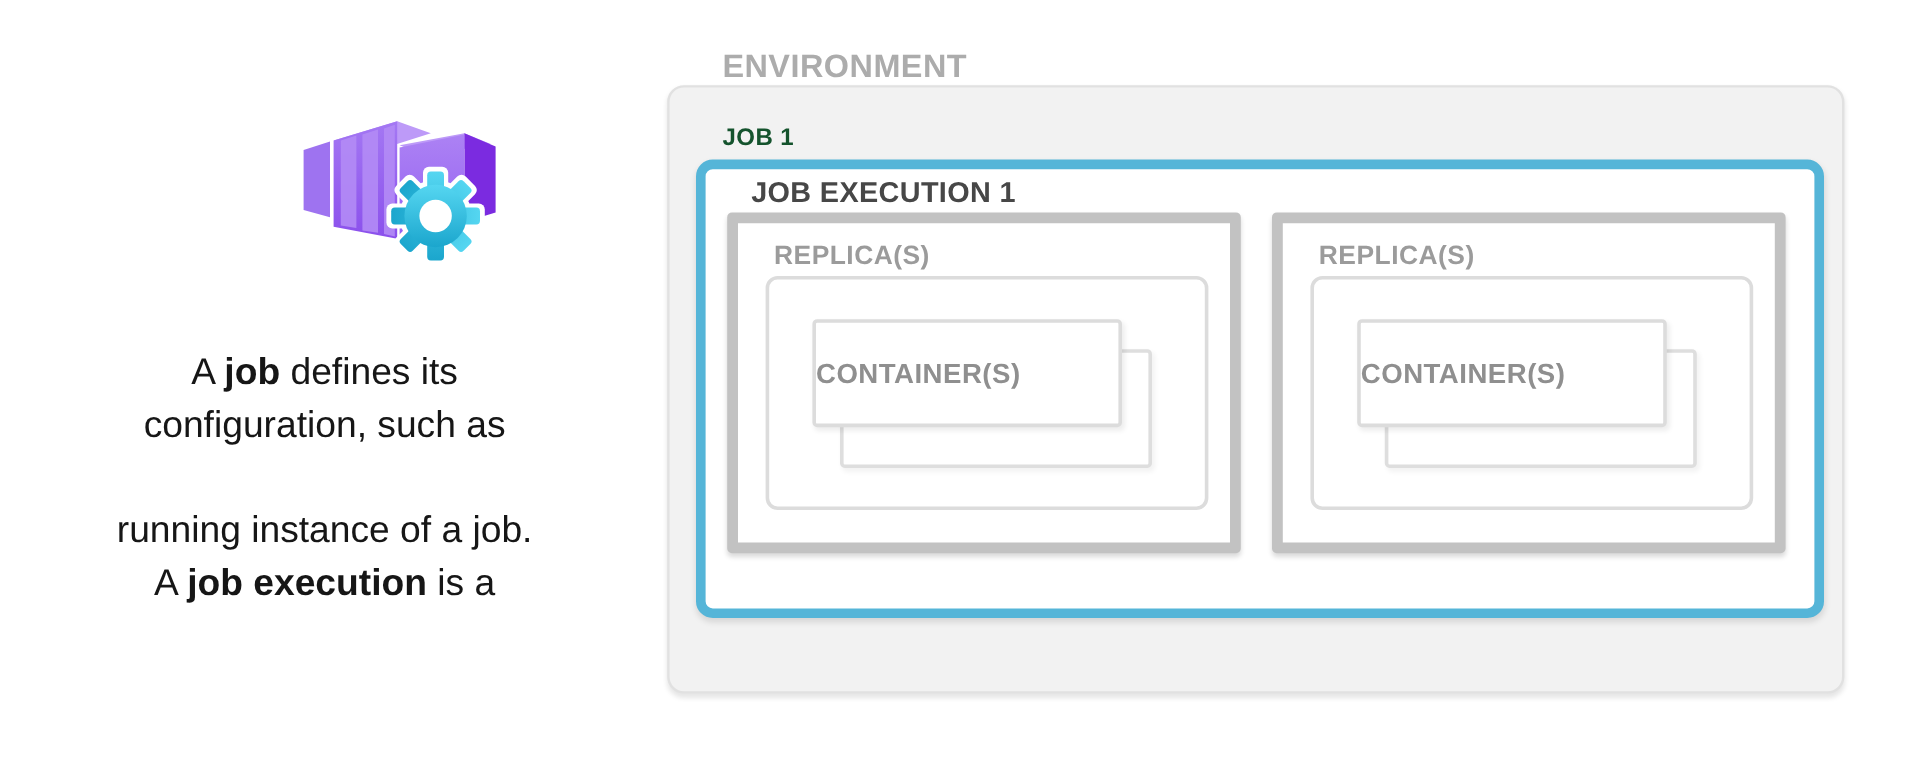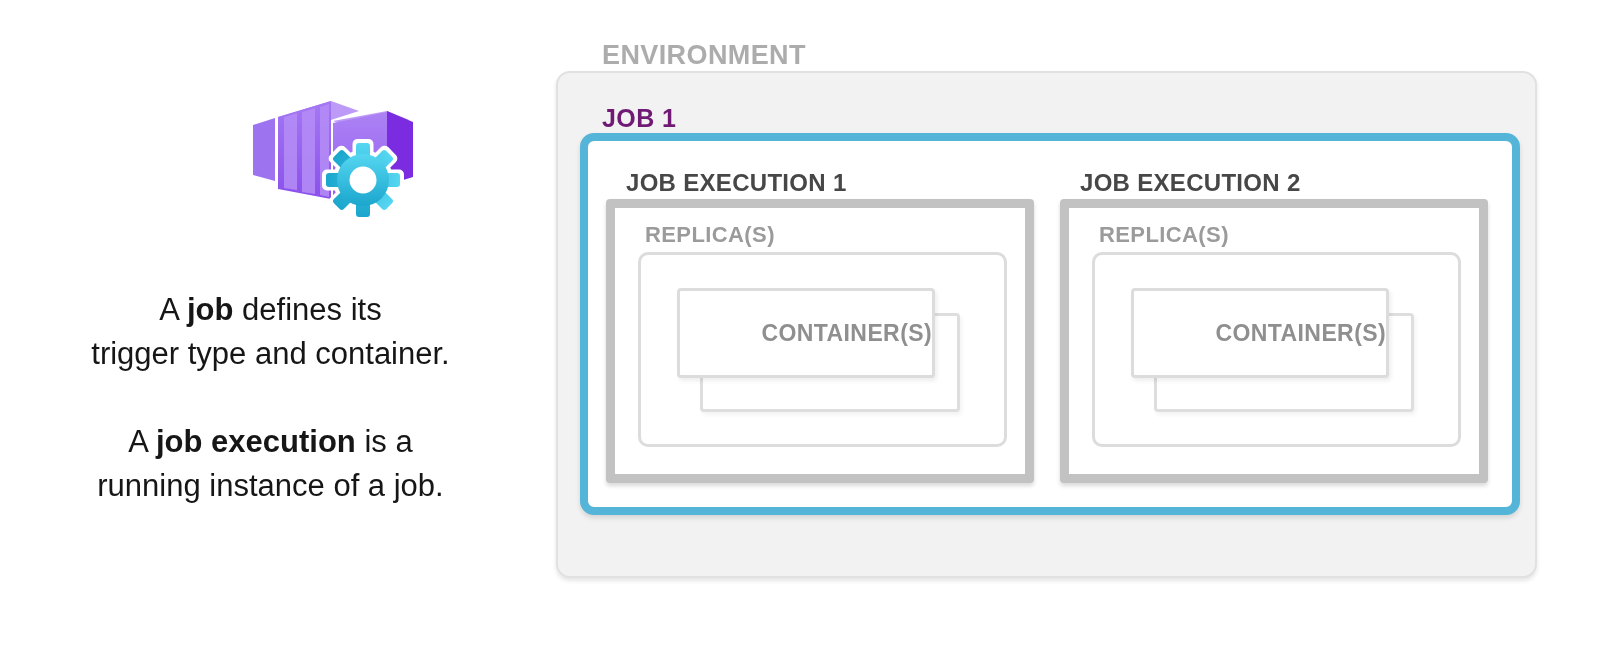--- a/index.html
+++ b/index.html
@@ -18,48 +18,48 @@
   .para-gap{height:44px;}
 
   
   .lbl{font-weight:700;letter-spacing:0.4px;white-space:nowrap;}
 
   #env-label{left:602px;top:40px;font-size:27px;color:#ACACAC;}
   #env-box{left:556px;top:71px;width:981px;height:507px;
            background:#F2F2F2;border:2px solid #E1E1E1;border-radius:14px;
            box-sizing:border-box;box-shadow:0 3px 4px rgba(0,0,0,0.10);}
 
-  #job-label{left:44px;top:31px;font-size:25px;color:#701a75;}
+  #job-label{left:44px;top:31px;font-size:20px;color:#14532d;}
 
   #job-box{left:22px;top:60px;width:940px;height:382px;background:#ffffff;
            border:8px solid #55B5D8;border-radius:14px;box-sizing:border-box;
            box-shadow:0 3px 5px rgba(0,0,0,0.12);}
 
-  .exec-wrap{top:28px;width:428px;height:314px;}
+  .exec-wrap{top:6px;width:428px;height:314px;}
   #exec-wrap-1{left:18px;}
   #exec-wrap-2{left:472px;}
 
   .exec-label{left:20px;top:0;font-size:24px;color:#474747;letter-spacing:0.3px;}
 
   .exec-box{left:0;top:30px;width:428px;height:284px;background:#ffffff;
             border:9px solid #C2C2C2;border-radius:4px;box-sizing:border-box;
             box-shadow:0 3px 4px rgba(0,0,0,0.15);}
 
   .replica-label{left:30px;top:14px;font-size:22px;color:#9B9B9B;}
 
   .replica-box{left:23px;top:44px;width:369px;height:195px;background:#ffffff;
                border:3px solid #DCDCDC;border-radius:10px;box-sizing:border-box;}
 
   .container-back{left:59px;top:58px;width:260px;height:99px;background:#ffffff;
                   border:3px solid #DEDEDE;border-radius:4px;box-sizing:border-box;
                   box-shadow:2px 3px 4px rgba(0,0,0,0.05);}
   .container-front{left:36px;top:33px;width:258px;height:90px;background:#ffffff;
                    border:3px solid #DCDCDC;border-radius:4px;box-sizing:border-box;
                    box-shadow:2px 3px 4px rgba(0,0,0,0.07);
-                   display:flex;align-items:center;justify-content:flex-end;}
+                   display:flex;align-items:center;justify-content:flex-start;}
   .container-front .lbl{font-size:23px;color:#8F8F8F;}
 </style>
 </head>
 <body>
 
 <svg id="app-icon" class="abs" viewBox="0 0 180 145" xmlns="http://www.w3.org/2000/svg">
   <defs>
     <linearGradient id="gP" x1="0" y1="0" x2="0" y2="1">
       <stop offset="0" stop-color="#A478F3"></stop>
         <stop offset="1" stop-color="#8B50EC"></stop>
@@ -100,24 +100,24 @@
       <rect x="-7" y="-37" width="14" height="74" rx="3" transform="rotate(90)"></rect>
       <rect x="-7" y="-37" width="14" height="74" rx="3" transform="rotate(135)"></rect>
       <circle r="26"></circle>
     </g>
     <circle r="13.5" fill="#ffffff"></circle>
   </g>
 </svg>
 
 <div id="intro-text" class="abs">
   <div class="line"><span>A </span><b>job</b><span> defines its</span></div>
-  <div class="line">trigger type and container.</div>
+  <div class="line">configuration, such as</div>
   <div class="para-gap"></div>
+  <div class="line">running instance of a job.</div>
   <div class="line"><span>A </span><b>job execution</b><span> is a</span></div>
-  <div class="line">running instance of a job.</div>
 </div>
 
 <div id="env-label" class="abs lbl">ENVIRONMENT</div>
 
 <div id="env-box" class="abs">
 
   <div id="job-label" class="abs lbl">JOB 1</div>
 
   <div id="job-box" class="abs">
 
@@ -128,21 +128,20 @@
         <div class="abs replica-box">
           <div class="abs container-back"></div>
           <div class="abs container-front">
             <span class="lbl">CONTAINER(S)</span>
           </div>
         </div>
       </div>
     </div>
 
     <div id="exec-wrap-2" class="abs exec-wrap">
-      <div class="abs lbl exec-label">JOB EXECUTION 2</div>
       <div class="abs exec-box">
         <div class="abs lbl replica-label">REPLICA(S)</div>
         <div class="abs replica-box">
           <div class="abs container-back"></div>
           <div class="abs container-front">
             <span class="lbl">CONTAINER(S)</span>
           </div>
         </div>
       </div>
     </div>

